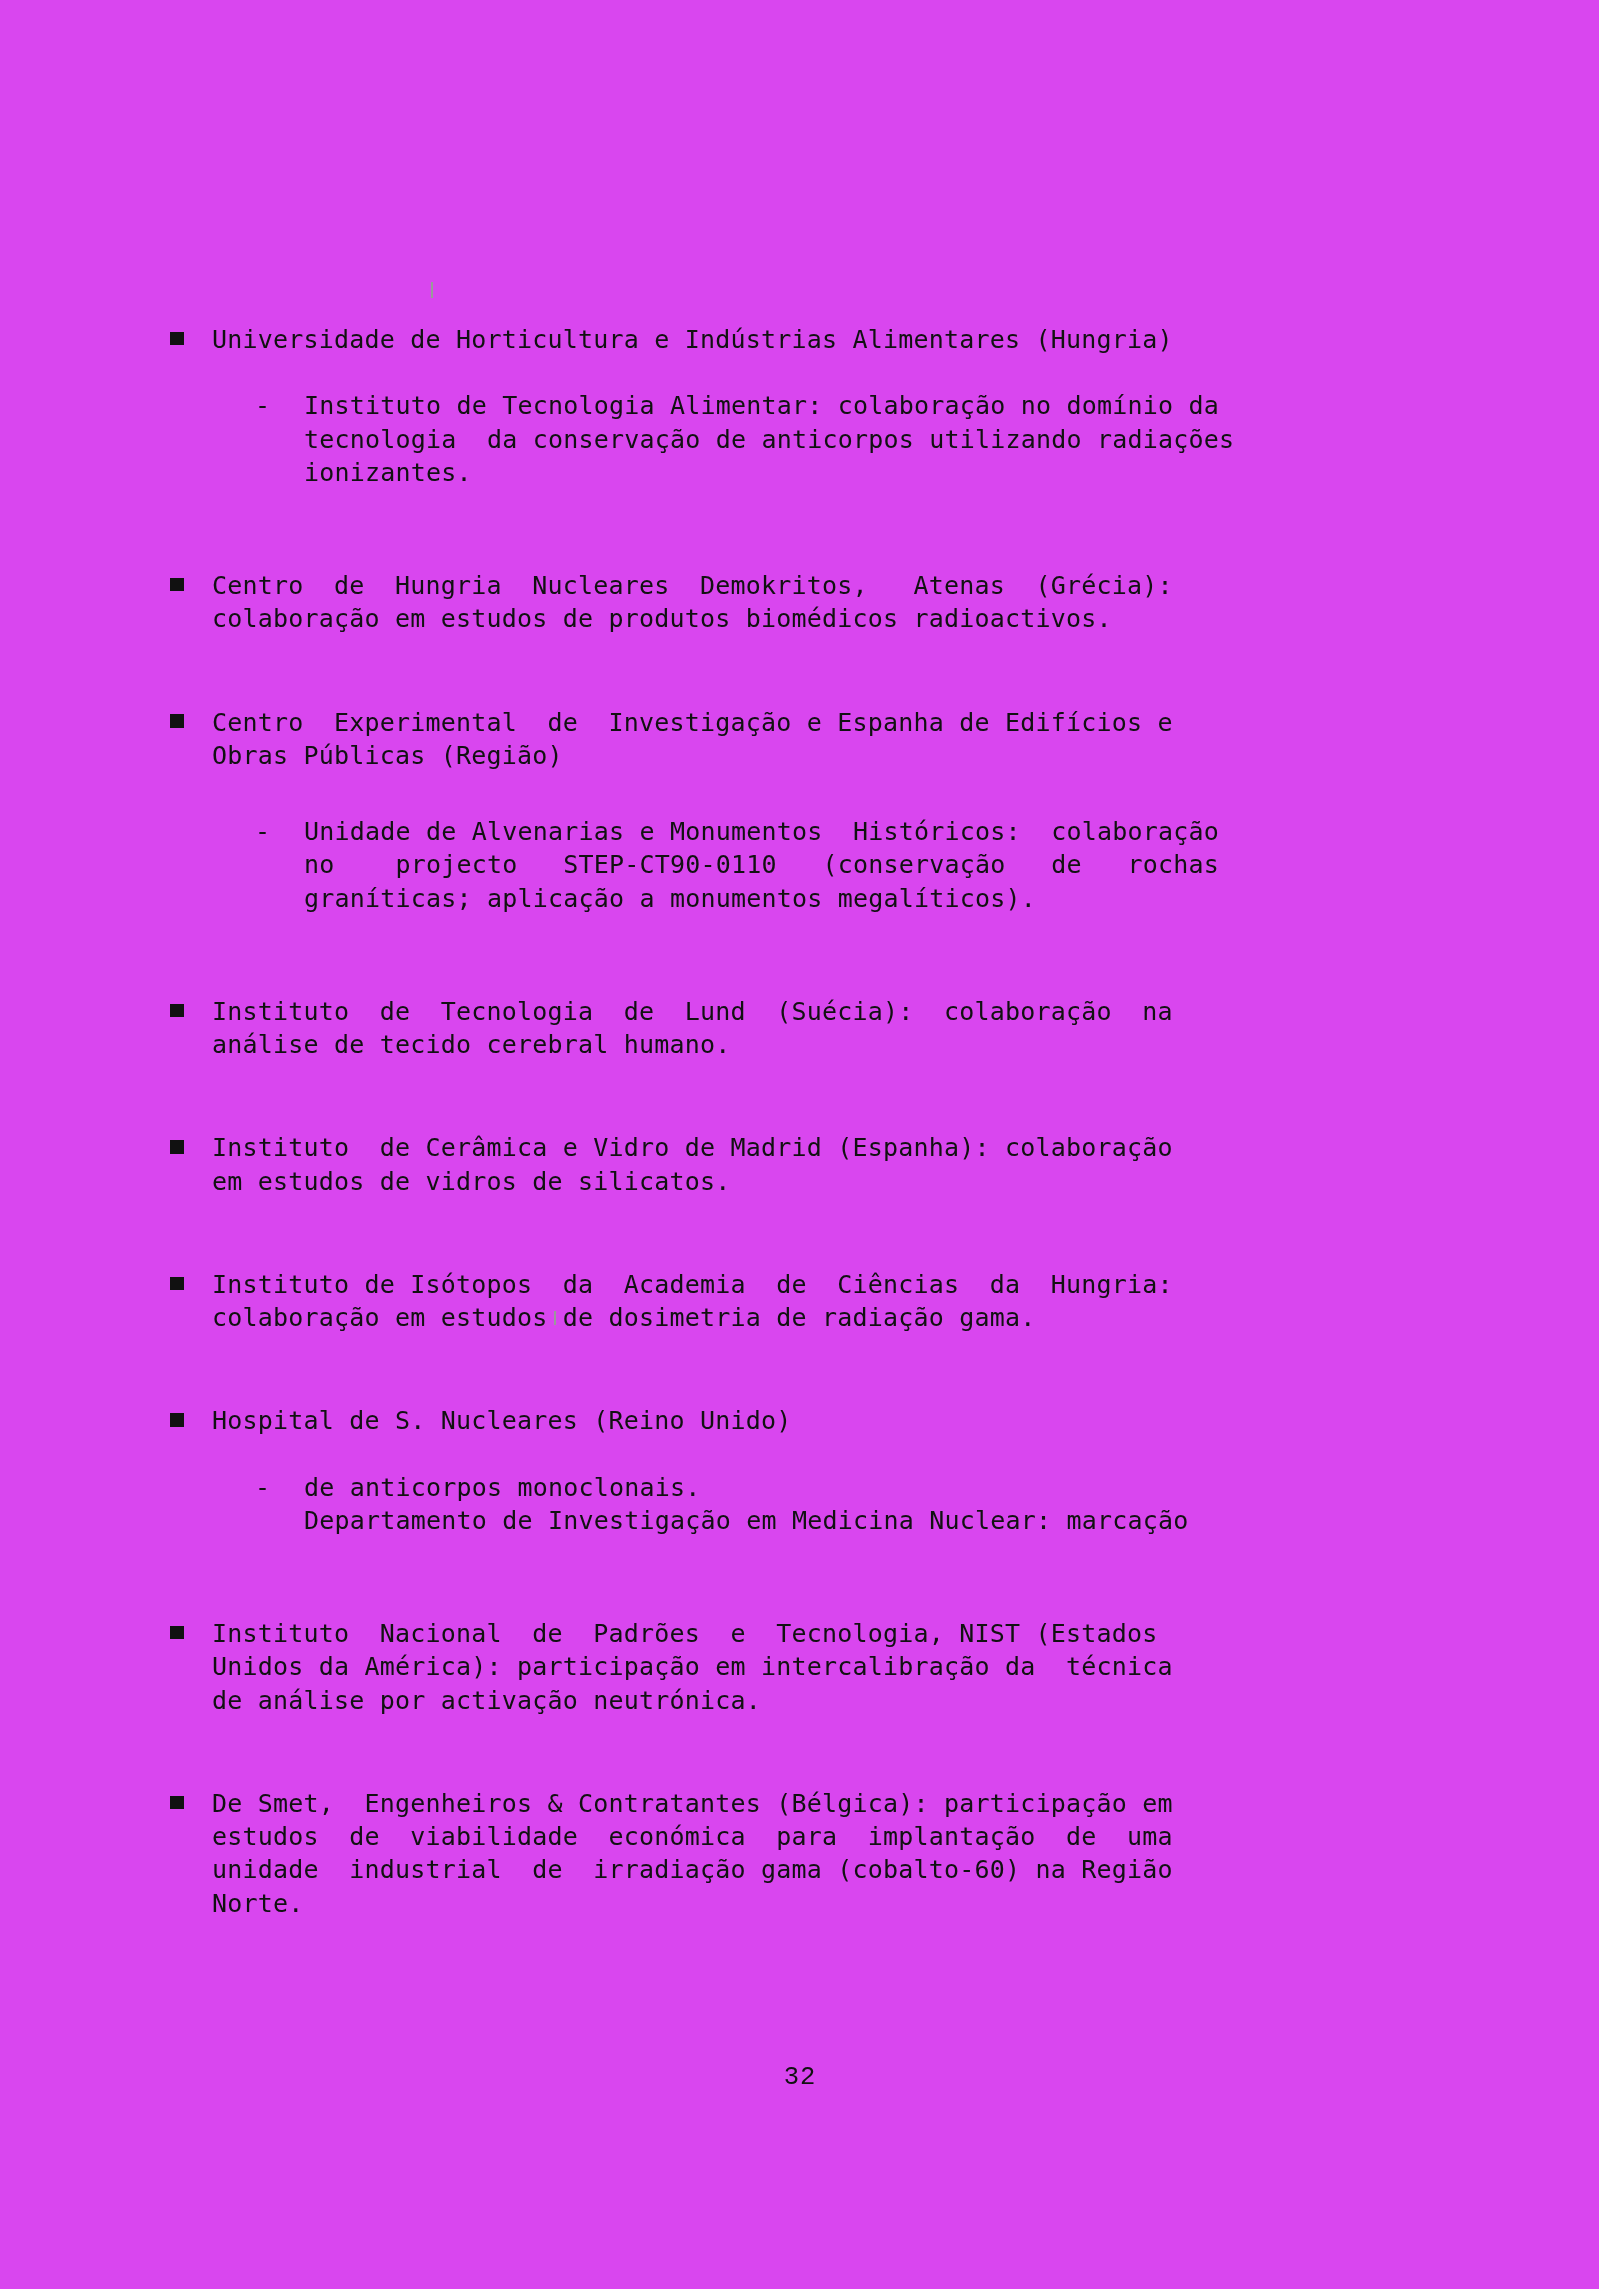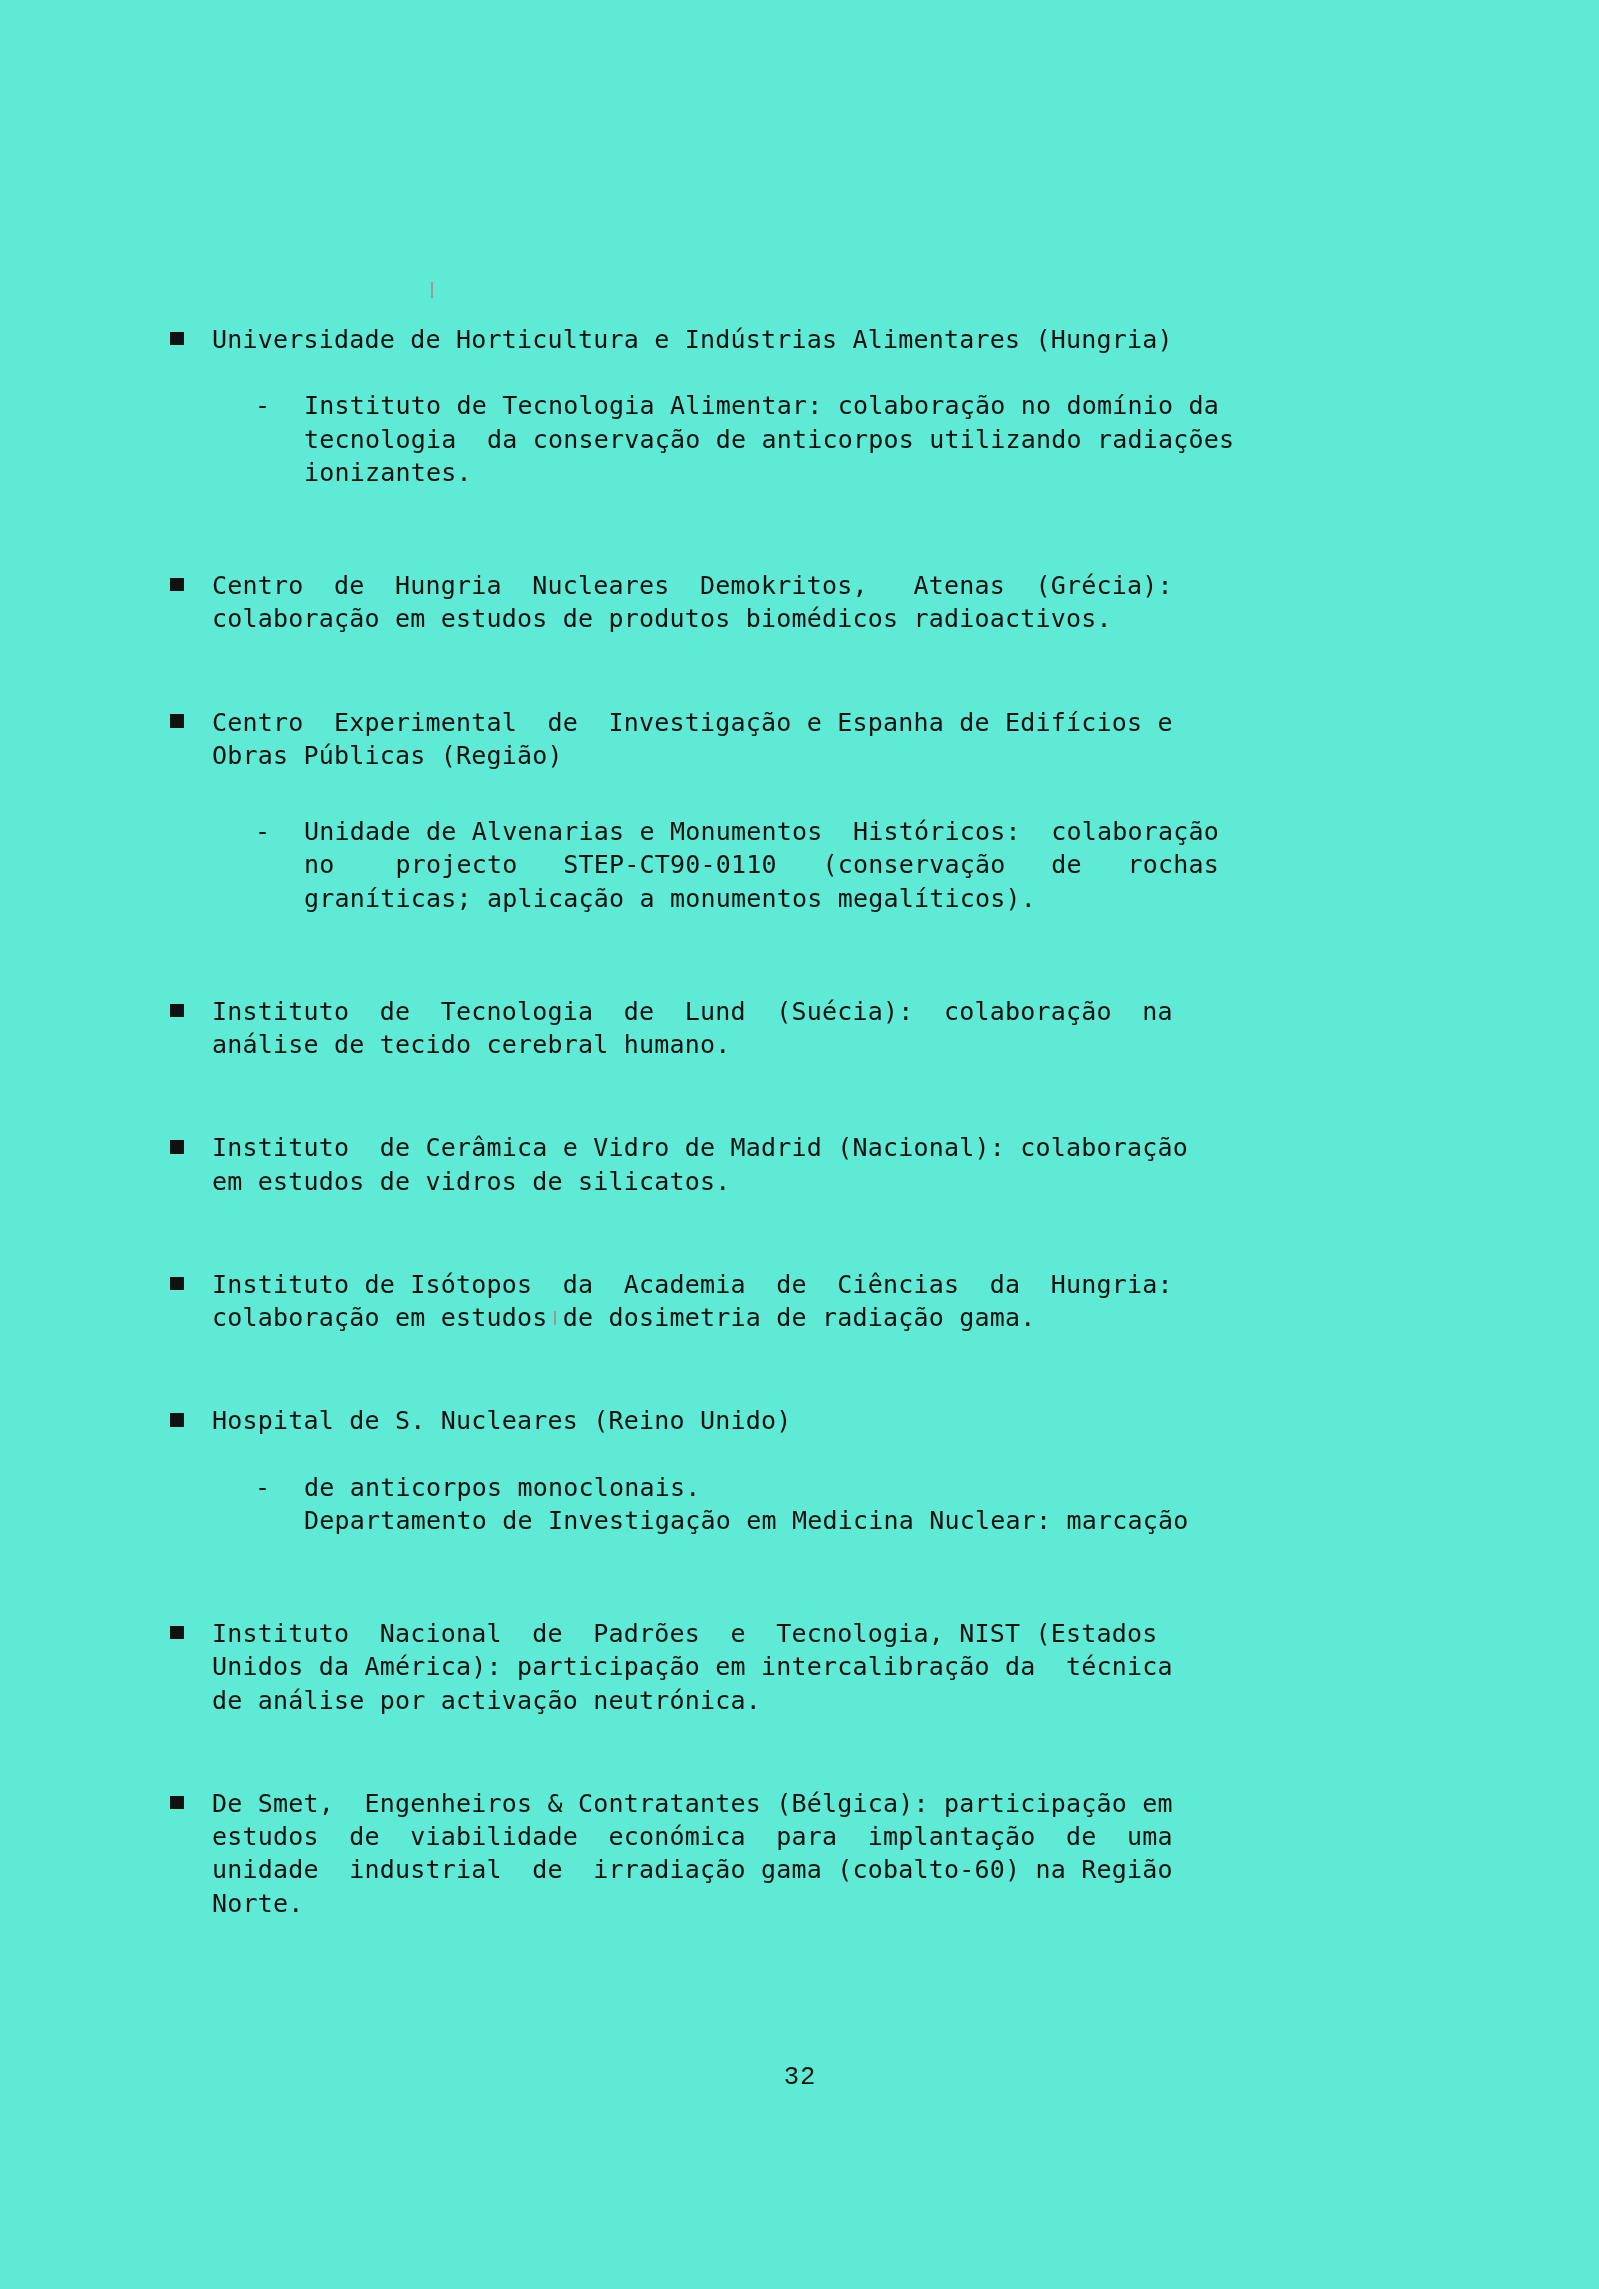--- a/index.html
+++ b/index.html
@@ -14,21 +14,21 @@
     color: #111111;
     position: relative;
     overflow: hidden;
   }
   .page {
     position: absolute;
     left: 0;
     top: 0;
     width: 1600px;
     height: 2290px;
-    background: #5eead4;
+    background: #d946ef;
   }
   .content {
     position: absolute;
     left: 167px;
     top: 323px;
     width: 1264px;
   }
   .block {
     margin-bottom: 37px;
   }
@@ -156,21 +156,21 @@
         <span class="line">Instituto  de  Tecnologia  de  Lund  (Suécia):  colaboração  na</span>
         <span class="line">análise de tecido cerebral humano.</span>
       </div>
     </div>
 
     <div class="gap-md"></div>
 
     <div class="block">
       <div class="bullet-item">
         <span class="sq"></span>
-        <span class="line">Instituto  de Cerâmica e Vidro de Madrid (Nacional): colaboração</span>
+        <span class="line">Instituto  de Cerâmica e Vidro de Madrid (Espanha): colaboração</span>
         <span class="line">em estudos de vidros de silicatos.</span>
       </div>
     </div>
 
     <div class="gap-md"></div>
 
     <div class="block">
       <div class="bullet-item">
         <span class="sq"></span>
         <span class="line">Instituto de Isótopos  da  Academia  de  Ciências  da  Hungria:</span>

